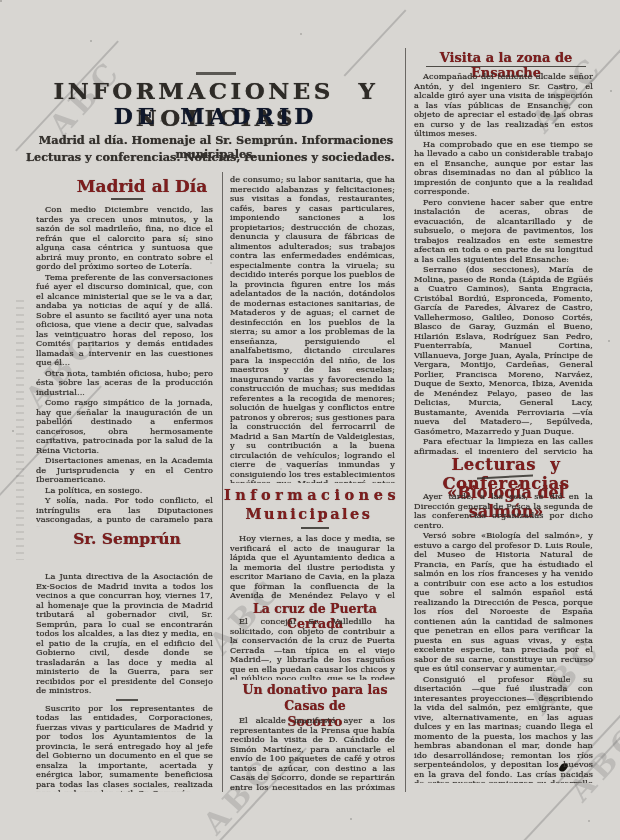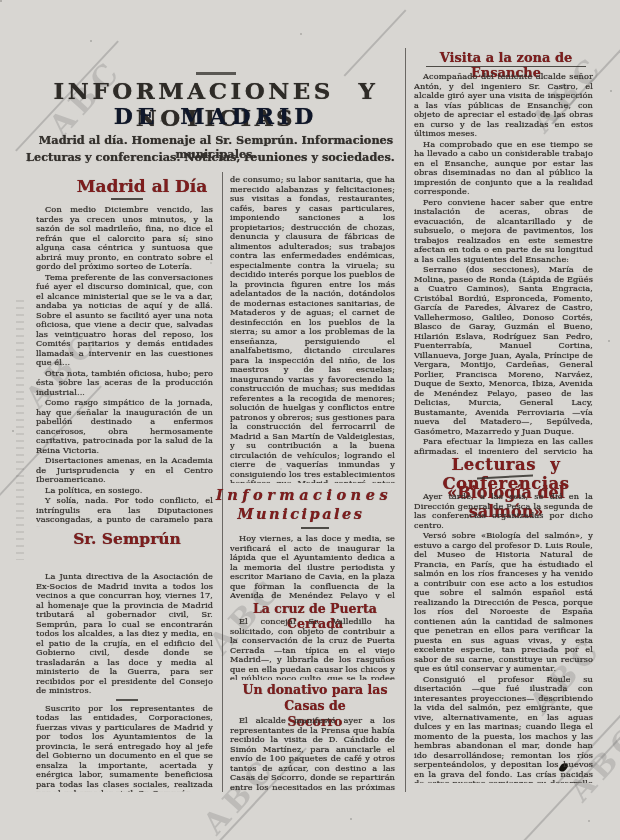--- a/index.html
+++ b/index.html
@@ -109,21 +109,21 @@
     <div class="sep-dash"></div>
     <p>Suscrito por los representantes de todas las entidades, Corporaciones, fuerzas vivas y particulares de Madrid y por todos los Ayuntamientos de la provincia, le será entregado hoy al jefe del Gobierno un documento en el que se ensalza la importante, acertada y enérgica labor, sumamente beneficiosa para todas las clases sociales, realizada por el gobernador civil, Sr. Semprún.</p>
     <p>En el documento de referencia, que nos vemos obligados a extractar por su mucha extensión, se enumeran minuciosamente los servicios prestados por el Sr. Semprún en los dos años escasos que lleva al frente del gobierno civil, principalmente su campaña contra el alza y adulteración de los artículos</p>
   </div>
 
   <div class="colblock body-text mid inktext" style="left:230px;top:175px;width:170px;height:308px;">
     <p style="text-indent:0;">de consumo; su labor sanitaria, que ha merecido alabanzas y felicitaciones; sus visitas a fondas, restaurantes, cafés, bares y casas particulares, imponiendo sanciones a los propietarios; destrucción de chozas, denuncia y clausura de fábricas de alimentos adulterados; sus trabajos contra las enfermedades endémicas, especialmente contra la viruela; su decidido interés porque los pueblos de la provincia figuren entre los más adelantados de la nación, dotándolos de modernas estaciones sanitarias, de Mataderos y de aguas; el carnet de desinfección en los pueblos de la sierra; su amor a los problemas de la enseñanza, persiguiendo el analfabetismo, dictando circulares para la inspección del niño, de los maestros y de las escuelas; inaugurando varias y favoreciendo la construcción de muchas; sus medidas referentes a la recogida de menores; solución de huelgas y conflictos entre patronos y obreros; sus gestiones para la construcción del ferrocarril de Madrid a San Martín de Valdeiglesias, y su contribución a la buena circulación de vehículos; logrando el cierre de vaquerías inmundas y consiguiendo los tres establecimientos benéficos que Madrid contará antes de un año, los cuales estarán dotados de los últimos adelantos.</p>
 
   </div>
 
-  <div class="h-center inktext" style="left:216px;top:485px;width:170px;font-size:14.5px;line-height:19px;letter-spacing:4.5px;font-style:italic;">
+  <div class="h-center inktext" style="left:224px;top:485px;width:170px;font-size:14.5px;line-height:19px;letter-spacing:4.5px;">
     <div>Informaciones</div>
     <div style="letter-spacing:2.5px;">Municipales</div>
   </div>
   <div class="small-rule" style="left:301px;top:527px;width:28px;"></div>
 
   <div class="colblock body-text mid inktext" style="left:230px;top:534px;width:170px;height:65px;">
     <p>Hoy viernes, a las doce y media, se verificará el acto de inaugurar la lápida que el Ayuntamiento dedica a la memoria del ilustre periodista y escritor Mariano de Cavia, en la plaza que forman la confluencia de la Avenida de Menéndez Pelayo y el paseo de María Cristina.</p>
 
   </div>
 

